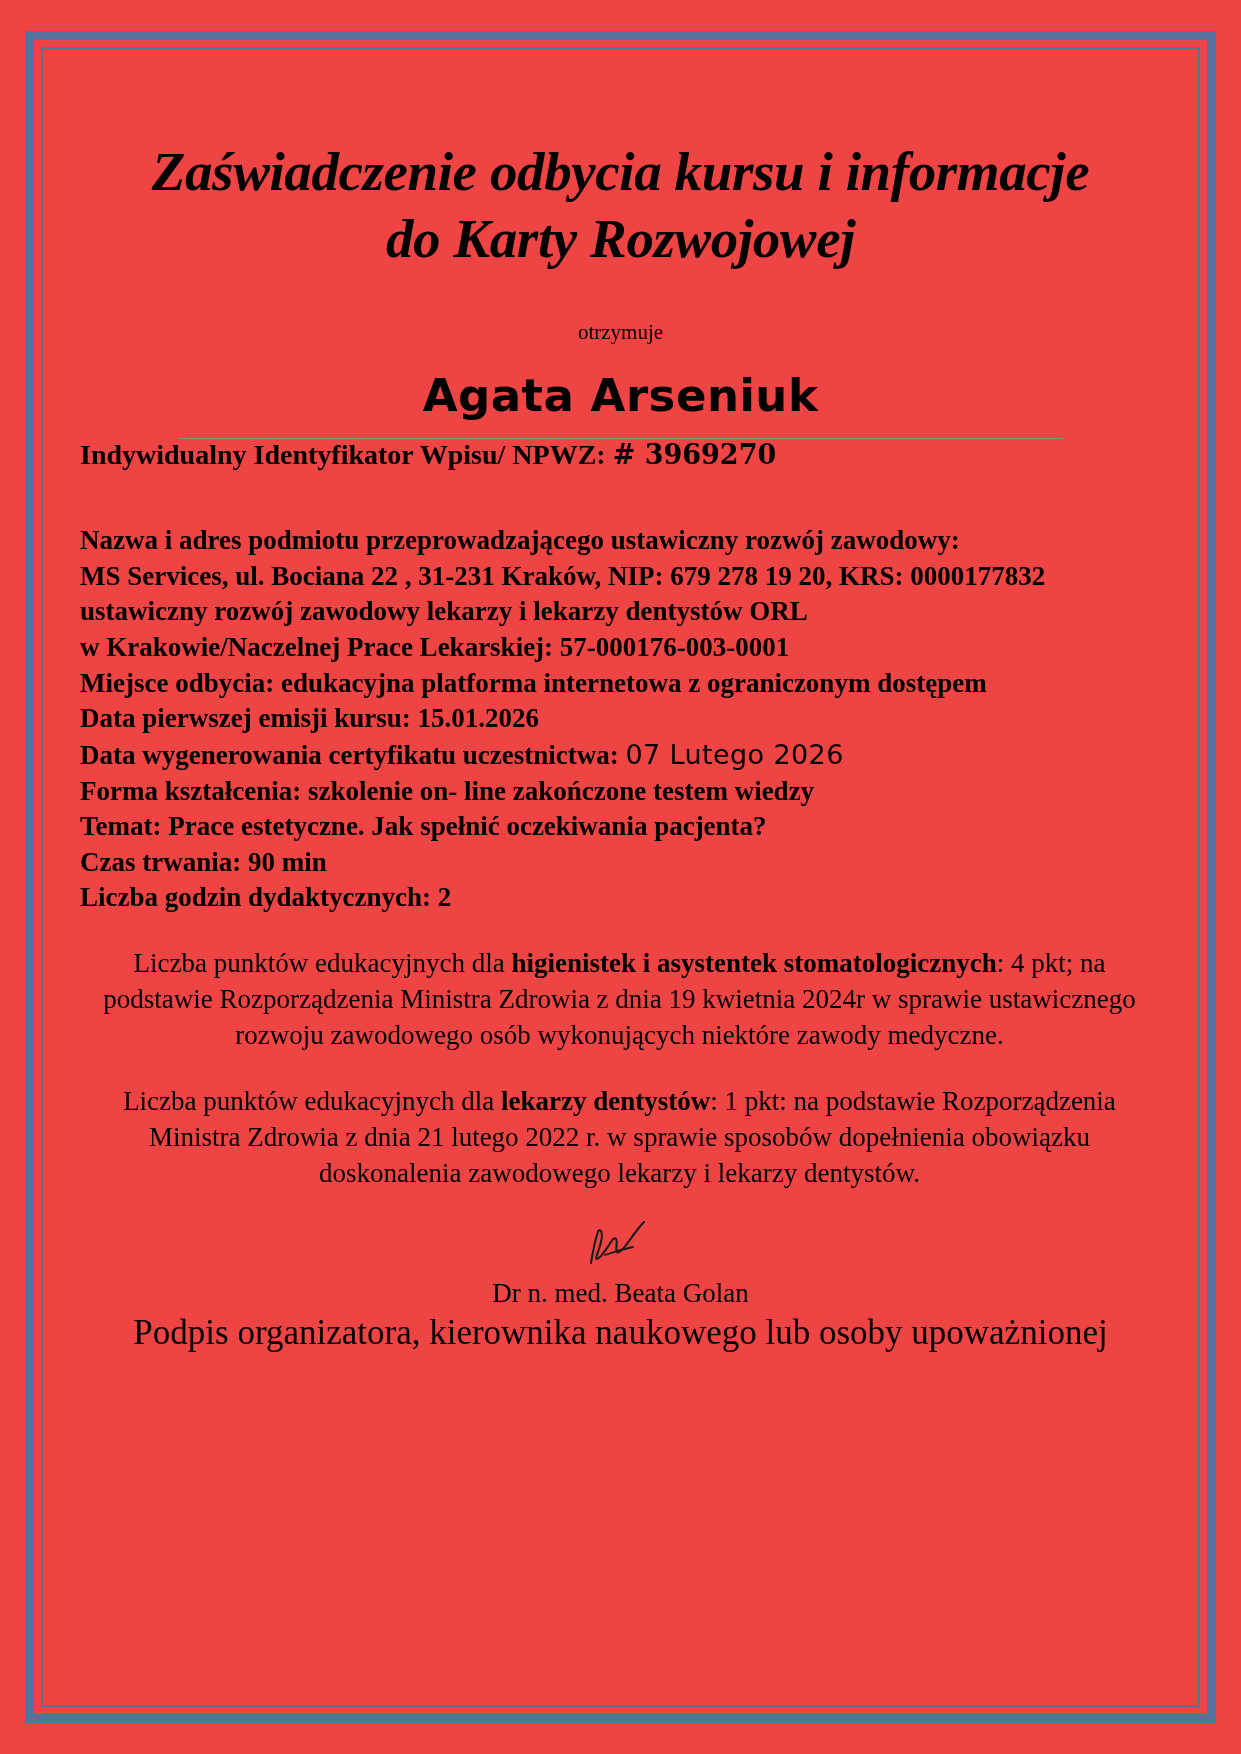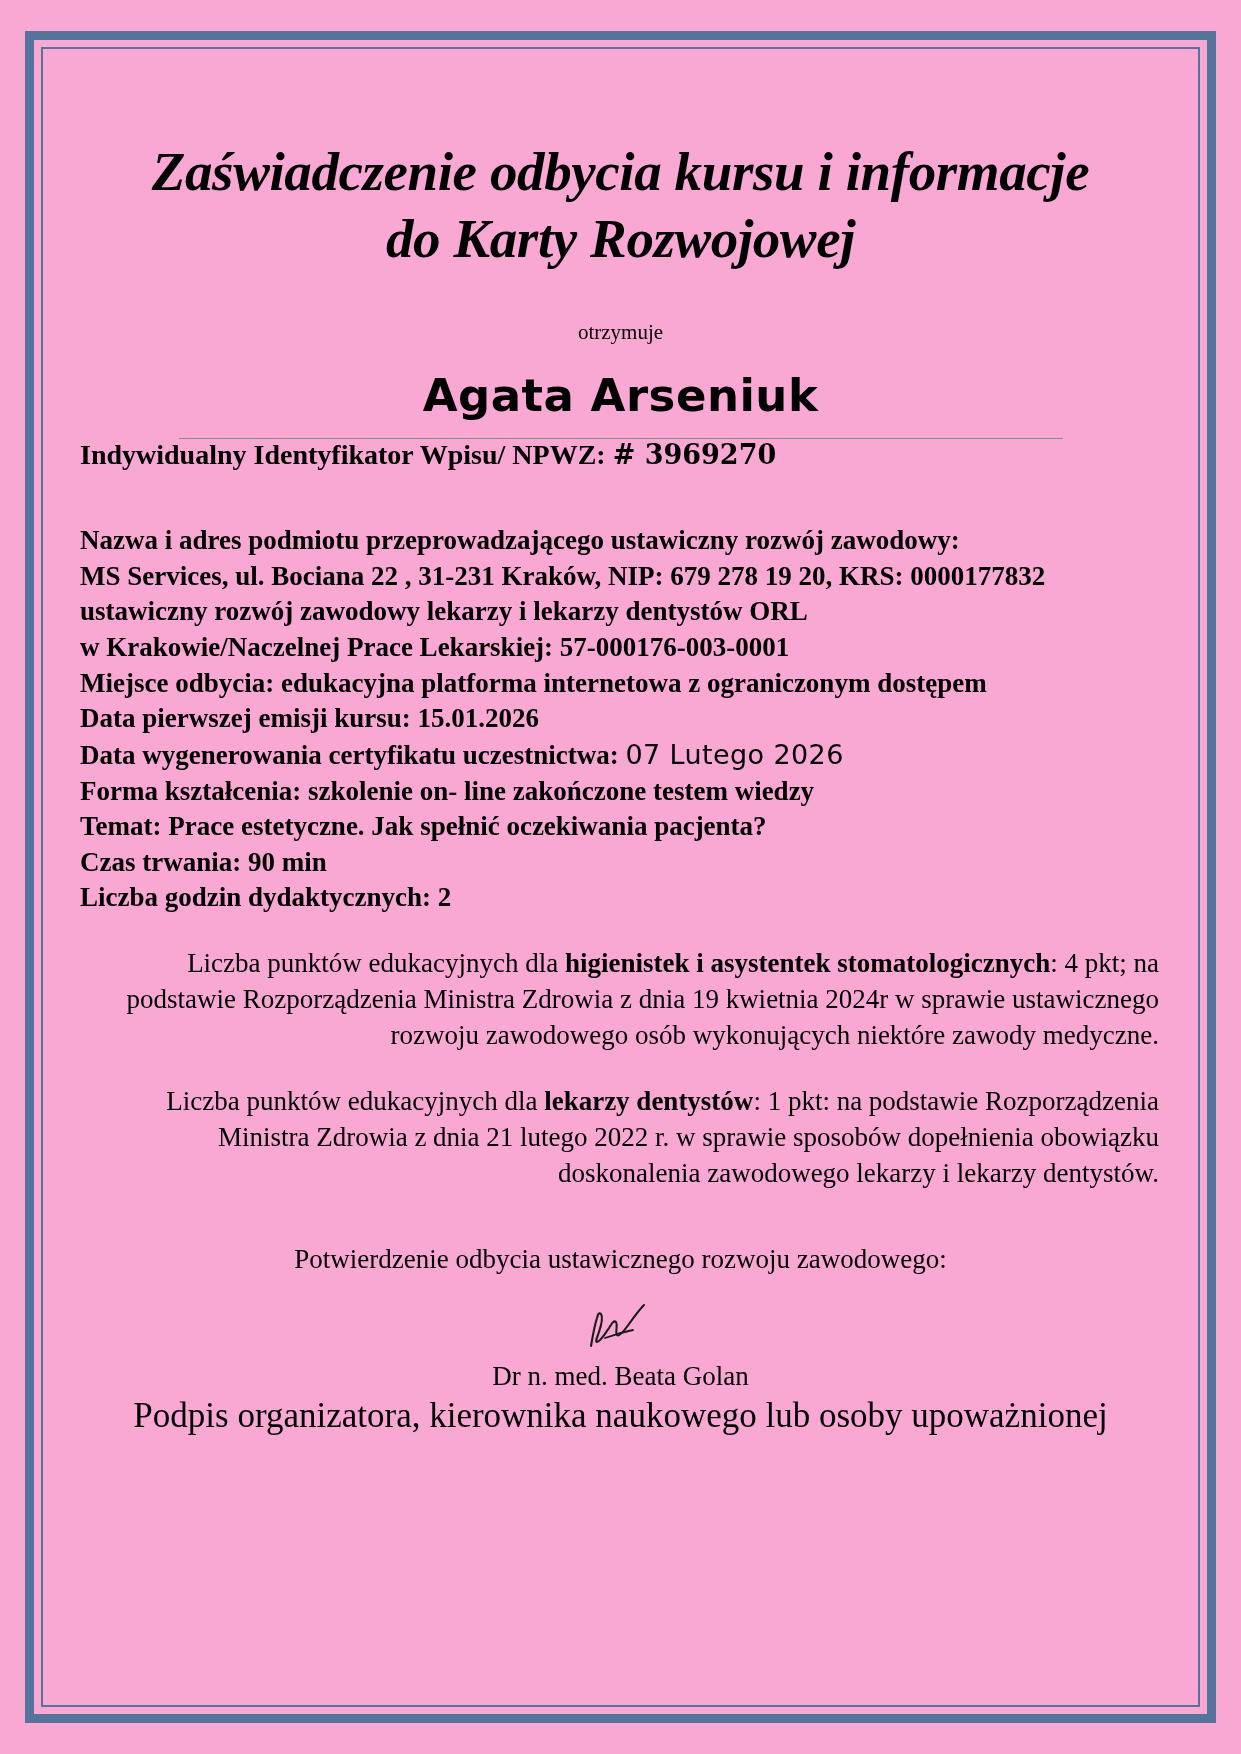--- a/index.html
+++ b/index.html
@@ -14,21 +14,21 @@
     color: #000000;
     overflow: hidden;
   }
 
   
   .page {
     position: relative;
     width: 1241px;
     height: 1754px;
     box-sizing: border-box;
-    background: #f9a8d4;
+    background: #ef4444;
   }
   .frame-outer {
     position: absolute;
     left: 25px;
     top: 31px;
     right: 25px;
     bottom: 31px;
     border: 9px solid #55739b;
     box-sizing: border-box;
   }
@@ -116,21 +116,21 @@
     font-size: 27px;
   }
 
   
   .para {
     margin-top: 30px;
     padding-left: 8px;
     padding-right: 10px;
     font-size: 27px;
     line-height: 1.33;
-    text-align: right;
+    text-align: center;
   }
   .para b { font-weight: bold; }
 
   
   .confirm {
     margin-top: 52px;
     text-align: center;
     font-size: 27px;
   }
   .sig-mark {
@@ -231,21 +231,20 @@
         <span class="lbl">Liczba godzin dydaktycznych:</span>
         <span class="val">2</span>
       </span>
 
     </div>
 
     <div class="para"><span>Liczba punktów edukacyjnych dla </span><b>higienistek i asystentek stomatologicznych</b><span>: 4 pkt; na podstawie Rozporządzenia Ministra Zdrowia z dnia 19 kwietnia 2024r w sprawie ustawicznego rozwoju zawodowego osób wykonujących niektóre zawody medyczne.</span></div>
 
     <div class="para"><span>Liczba punktów edukacyjnych dla </span><b>lekarzy dentystów</b><span>: 1 pkt: na podstawie Rozporządzenia Ministra Zdrowia z dnia 21 lutego 2022 r. w sprawie sposobów dopełnienia obowiązku doskonalenia zawodowego lekarzy i lekarzy dentystów.</span></div>
 
-    <div class="confirm">Potwierdzenie odbycia ustawicznego rozwoju zawodowego:</div>
 
     <div class="sig-mark">
       <svg width="120" height="70" viewBox="0 0 120 70">
         <path d="M30 52 C32 40, 34 30, 36 24 C37 20, 38 18, 40 20 C42 23, 40 32, 38 38 C36 44, 34 48, 36 48 C39 48, 44 40, 48 34 C51 29, 53 26, 55 28 C57 31, 54 39, 56 41 C58 43, 63 37, 68 30 C73 23, 78 16, 83 11" fill="none" stroke="#1a1a1a" stroke-width="2.1" stroke-linecap="round" stroke-linejoin="round"></path>
         <path d="M44 44 C52 41, 62 38, 72 36" fill="none" stroke="#1a1a1a" stroke-width="1.8" stroke-linecap="round"></path>
       </svg>
     </div>
 
     <div class="sig-name">Dr n. med. Beata Golan</div>
     <div class="sig-role">Podpis organizatora, kierownika naukowego lub osoby upoważnionej</div>

